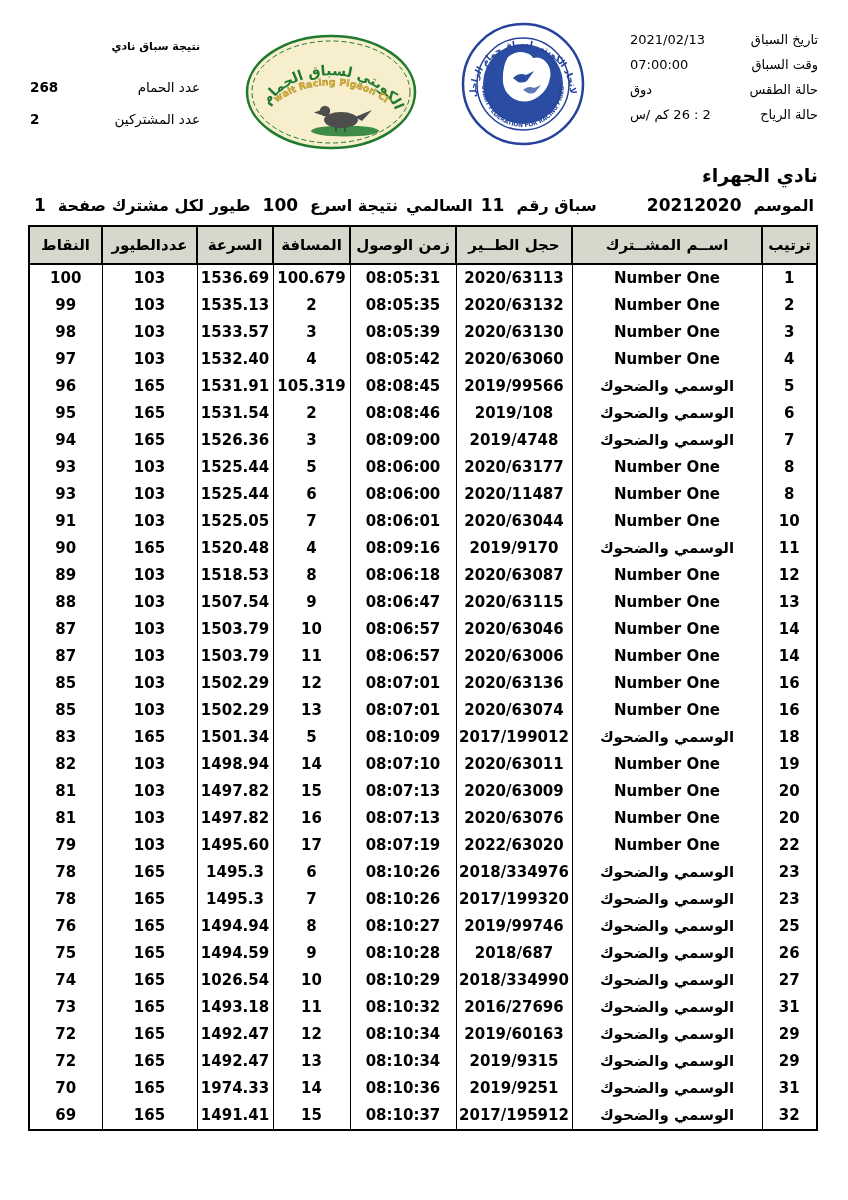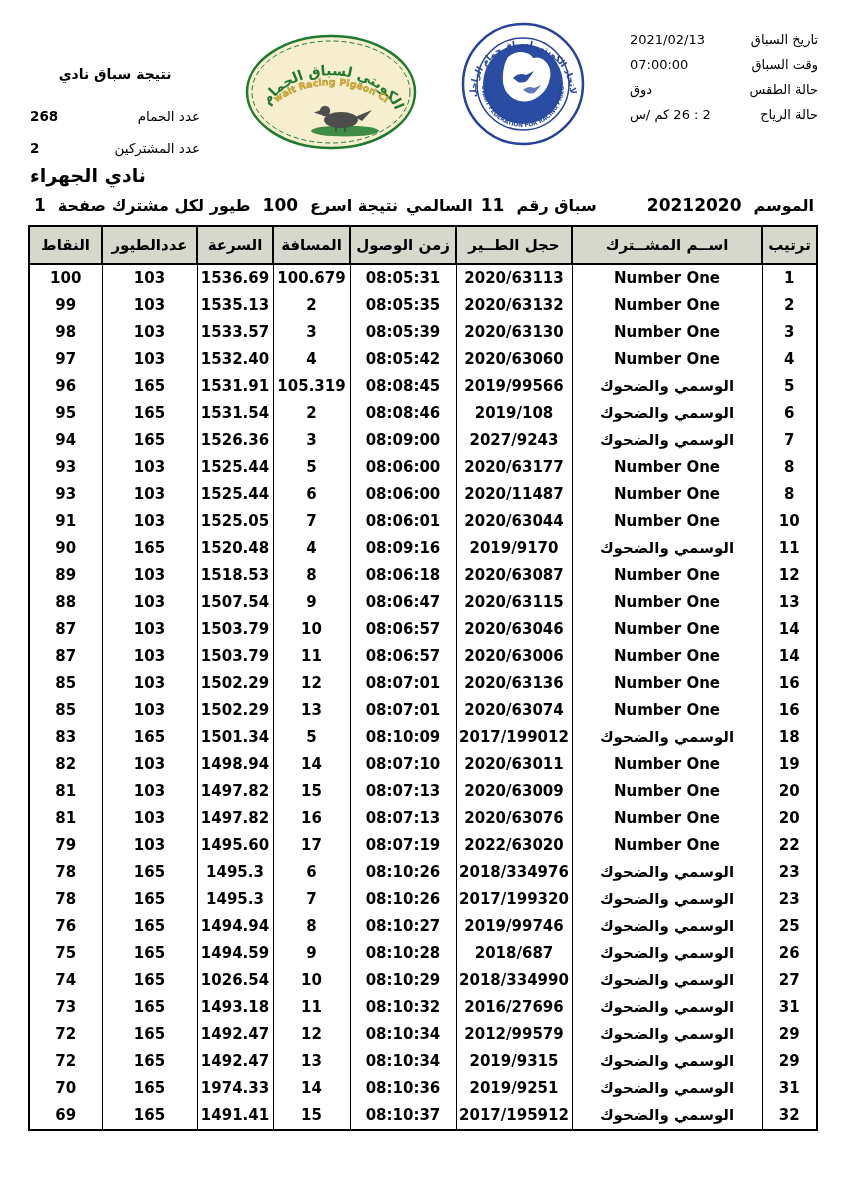--- a/index.html
+++ b/index.html
@@ -18,28 +18,28 @@
   }
   .page{width:848px;height:1200px;box-sizing:border-box;padding:22px 30px 0 30px;}
 
   
   .top{display:flex;justify-content:space-between;align-items:flex-start;height:142px;}
   .race-info{width:188px;padding-top:10px;font-size:13px;}
   .info-row{display:flex;justify-content:space-between;margin-bottom:10px;white-space:nowrap;}
   .info-label{font-weight:normal;}
   .info-value{font-weight:normal;}
   .club-info{width:170px;padding-top:18px;font-size:13.5px;}
-  .club-info .block-title{font-weight:bold;font-size:14px;margin-bottom:26px;text-align:center;margin-top:26px;}
+  .club-info .block-title{font-weight:bold;font-size:11px;margin-bottom:26px;text-align:right;}
   .club-info .info-row{margin-bottom:16px;}
   .club-info .info-value{font-weight:bold;text-align:right;}
   .logo-fed{margin-top:0px;}
   .logo-club{margin-top:12px;}
 
   
-  .club-name{text-align:left;font-weight:bold;font-size:19px;margin-top:0px;}
+  .club-name{text-align:right;font-weight:bold;font-size:19px;margin-top:0px;}
   .meta{display:flex;justify-content:space-between;align-items:baseline;font-weight:bold;font-size:16px;margin:9px 4px 10px 4px;}
   .meta-right,.meta-left{display:flex;align-items:baseline;gap:12px;white-space:nowrap;}
   .meta-right .wide-gap{display:inline-block;width:26px;}
   .meta .num{font-size:17px;}
 
   
   table.results{width:788px;margin:0 auto;border-collapse:collapse;table-layout:fixed;border:2.5px solid var(--border);}
   .results th{
     background:var(--header-bg);border:2px solid var(--border);
     font-size:15px;font-weight:bold;padding:9px 2px;white-space:nowrap;overflow:hidden;
@@ -244,21 +244,21 @@
           <td>2019/108</td>
           <td>08:08:46</td>
           <td>2</td>
           <td>1531.54</td>
           <td>165</td>
           <td>95</td>
         </tr>
         <tr>
           <td>7</td>
           <td>الوسمي والضحوك</td>
-          <td>2027/9243</td>
+          <td>2019/4748</td>
           <td>08:09:00</td>
           <td>3</td>
           <td>1526.36</td>
           <td>165</td>
           <td>94</td>
         </tr>
         <tr>
           <td>8</td>
           <td>Number One</td>
           <td>2020/63177</td>
@@ -464,21 +464,21 @@
           <td>2016/27696</td>
           <td>08:10:32</td>
           <td>11</td>
           <td>1493.18</td>
           <td>165</td>
           <td>73</td>
         </tr>
         <tr>
           <td>29</td>
           <td>الوسمي والضحوك</td>
-          <td>2012/99579</td>
+          <td>2019/60163</td>
           <td>08:10:34</td>
           <td>12</td>
           <td>1492.47</td>
           <td>165</td>
           <td>72</td>
         </tr>
         <tr>
           <td>29</td>
           <td>الوسمي والضحوك</td>
           <td>2019/9315</td>

